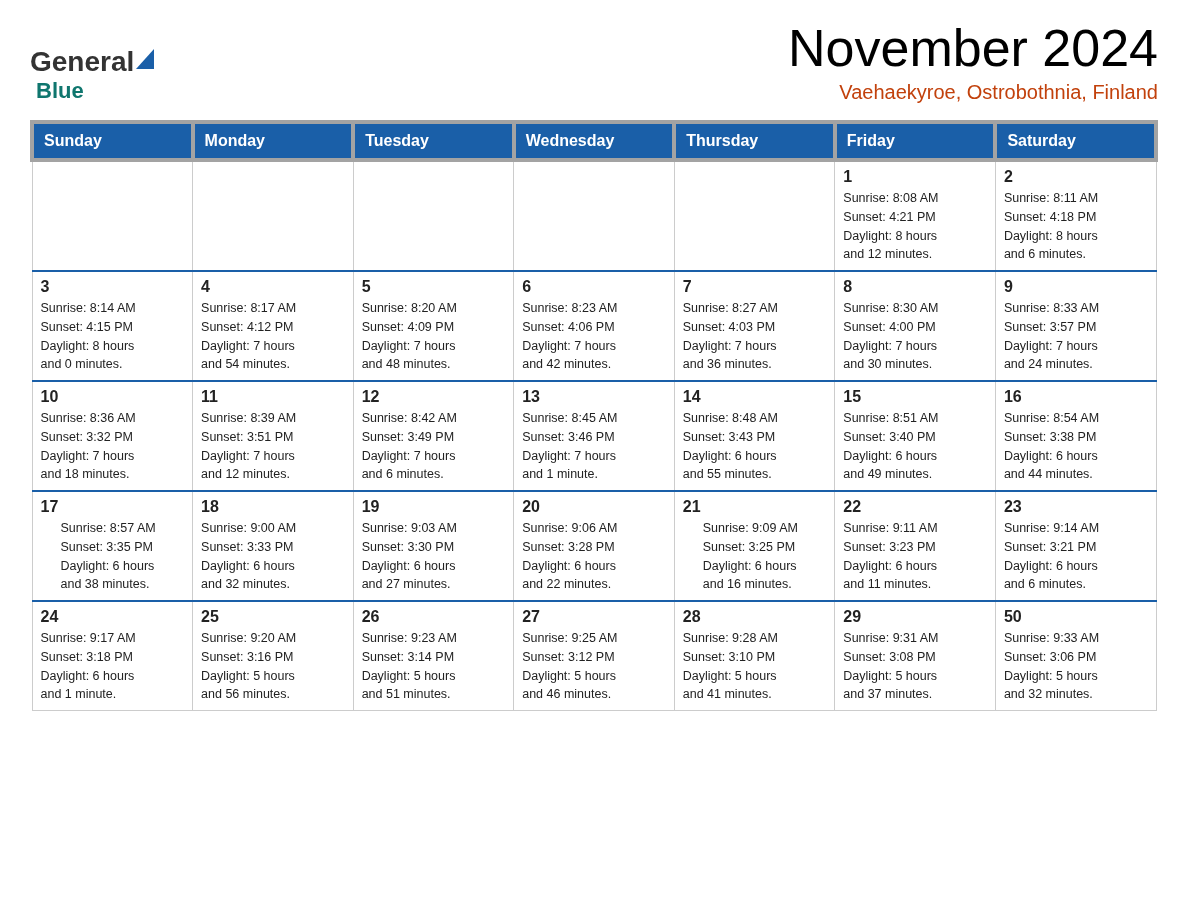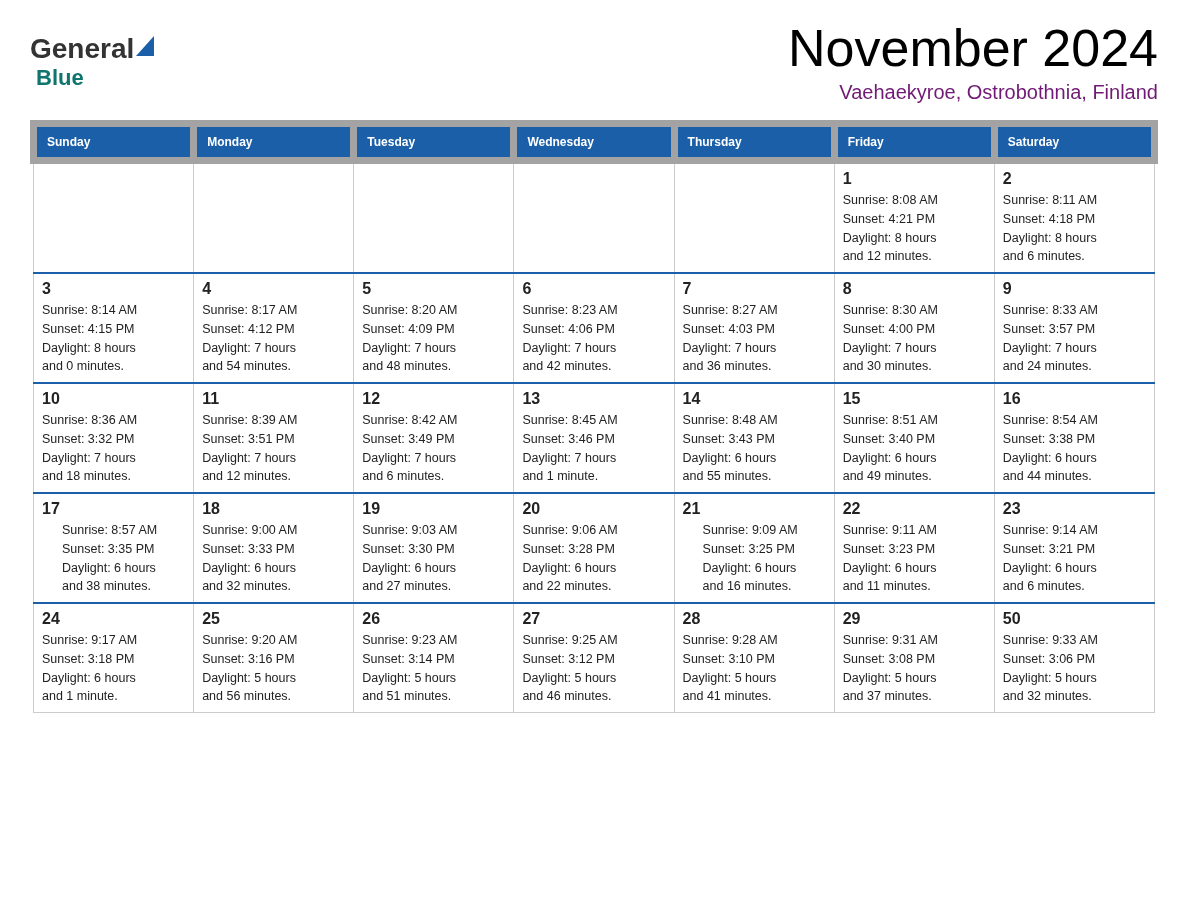--- a/index.html
+++ b/index.html
@@ -6,21 +6,21 @@
     body {
       font-family: Arial, Helvetica, sans-serif;
       background: #fff;
       width: 1188px;
       min-height: 918px;
       padding: 20px 30px;
     }
     .header-area {
       display: flex;
       justify-content: space-between;
-      align-items: center;
+      align-items: flex-end;
       margin-bottom: 16px;
     }
     .logo-wrapper {
       display: flex;
       flex-direction: column;
     }
     .logo-line1 {
       display: flex;
       align-items: center;
     }
@@ -33,36 +33,36 @@
       text-align: right;
     }
     .month-title {
       font-size: 52px;
       font-weight: normal;
       color: #000000;
       line-height: 1.1;
     }
     .location-subtitle {
       font-size: 20px;
-      color: #701a75;
+      color: #c2410c;
       margin-top: 4px;
     }
     .calendar-table {
       width: 100%;
       border-collapse: collapse;
       border: 1px solid #aaa;
     }
     .calendar-table th {
       background-color: #1a5fa8;
       color: #fff;
-      font-size: 12px;
+      font-size: 16px;
       font-weight: bold;
       padding: 8px 10px;
       text-align: left;
-      border: 7px solid #a3a3a3;
+      border: 4px solid #a3a3a3;
     }
     .calendar-table td {
       vertical-align: top;
       padding: 6px 8px;
       border: 1px solid #ccc;
       width: calc(100% / 7);
       min-height: 110px;
       font-size: 13px;
       color: #222;
     }

